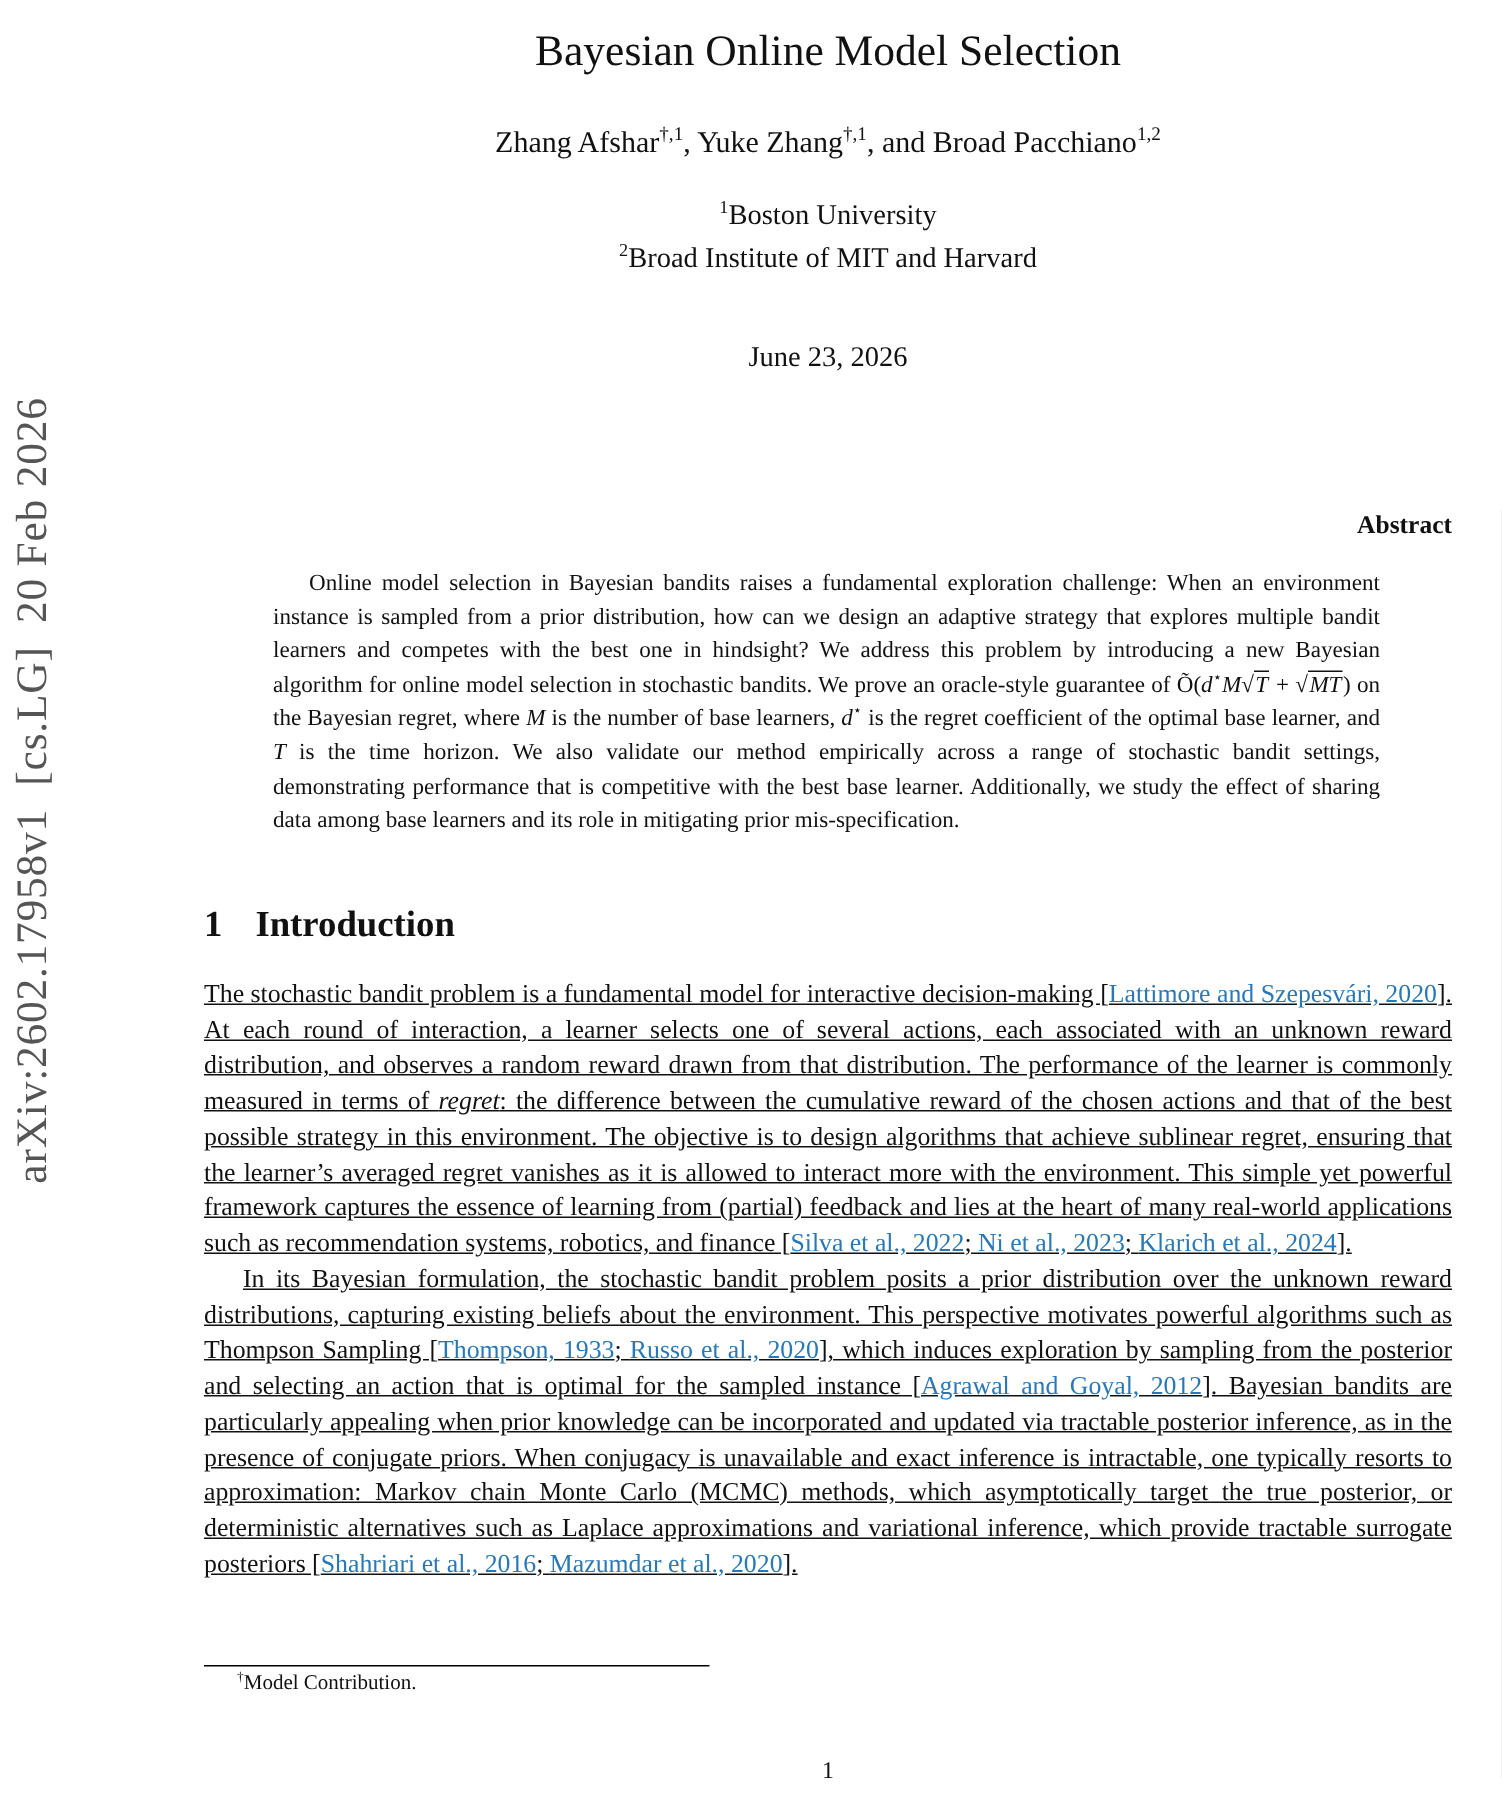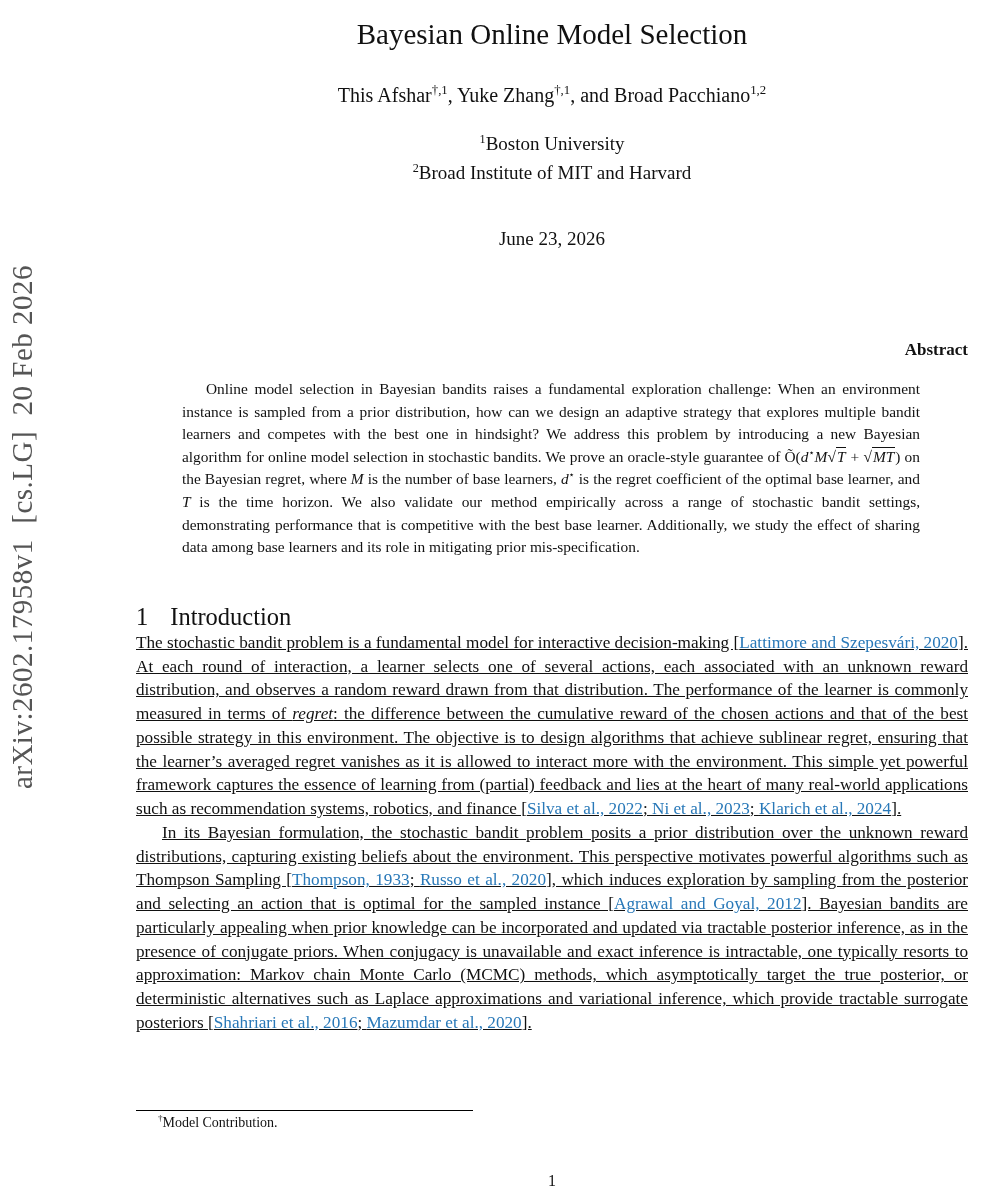--- a/index.html
+++ b/index.html
@@ -18,21 +18,21 @@
   .authors { font-size:20px; text-align:center; margin-top:33px; }
   .affils { font-size:19px; text-align:center; margin-top:22px; line-height:1.55; }
   .date { font-size:19px; text-align:center; margin-top:40px; }
 
   .abstract-heading { font-size:17px; font-weight:bold; text-align:right; margin-top:90px; }
   .abstract-body {
     font-size:15.4px; line-height:1.47; text-align:justify;
     margin:18px 48px 0 46px; text-indent:24px;font-family:Liberation Serif, serif;
   }
 
-  .section-heading { font-size:24.5px; font-weight:normal; margin-top:44px; }
+  .section-heading { font-size:24.5px; font-weight:bold; margin-top:44px; margin-bottom:20px; }
   .section-number { margin-right:22px; }
 
   .body-para { font-size:17.2px; line-height:1.38; text-align:justify; margin:0;text-decoration:underline; }
   .body-para.indented { text-indent:26px; }
 
   sup, .sup { font-size:64%; vertical-align:super; line-height:0; }
   .i { font-style:italic; }
   .sqrt { border-top:1.2px solid currentColor; font-style:italic; padding:0 1px; }
   .link { color:var(--link-color, #2878B8); }
 
@@ -55,21 +55,21 @@
 <body>
 
 <div class="page">
 
   <div class="arxiv-side">arXiv:2602.17958v1  [cs.LG]  20 Feb 2026</div>
 
   <div class="column">
 
     <div class="title">Bayesian Online Model Selection</div>
 
-    <div class="authors"><span>This Afshar</span><span class="sup">†,1</span><span>, Yuke Zhang</span><span class="sup">†,1</span><span>, and Broad Pacchiano</span><span class="sup">1,2</span></div>
+    <div class="authors"><span>Zhang Afshar</span><span class="sup">†,1</span><span>, Yuke Zhang</span><span class="sup">†,1</span><span>, and Broad Pacchiano</span><span class="sup">1,2</span></div>
 
     <div class="affils">
       <div><span class="sup">1</span><span>Boston University</span></div>
       <div><span class="sup">2</span><span>Broad Institute of MIT and Harvard</span></div>
     </div>
 
     <div class="date">June 23, 2026</div>
 
     <div class="abstract-heading">Abstract</div>
     <div class="abstract-body"><span>Online model selection in Bayesian bandits raises a fundamental exploration challenge: When an environment instance is sampled from a prior distribution, how can we design an adaptive strategy that explores multiple bandit learners and competes with the best one in hindsight? We address this problem by introducing a new Bayesian algorithm for online model selection in stochastic bandits. We prove an oracle-style guarantee of </span><span>Õ</span><span>(</span><span class="i">d</span><span class="sup">⋆</span><span class="i">M</span><span>√</span><span class="i sqrt">T</span><span> + </span><span>√</span><span class="i sqrt">MT</span><span>) on the Bayesian regret, where </span><span class="i">M</span><span> is the number of base learners, </span><span class="i">d</span><span class="sup">⋆</span><span> is the regret coefficient of the optimal base learner, and </span><span class="i">T</span><span> is the time horizon. We also validate our method empirically across a range of stochastic bandit settings, demonstrating performance that is competitive with the best base learner. Additionally, we study the effect of sharing data among base learners and its role in mitigating prior mis-specification.</span></div>

